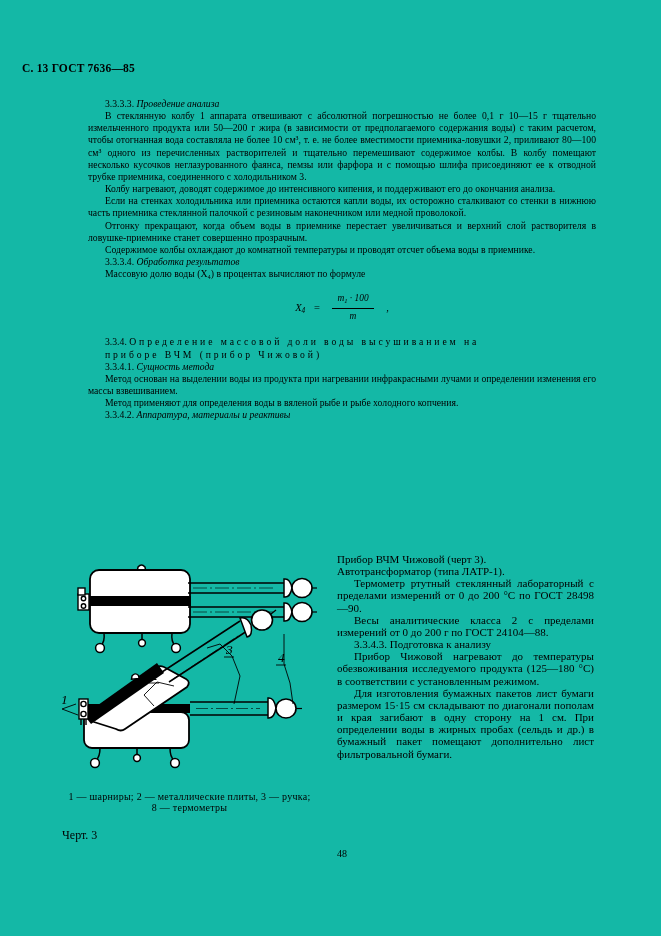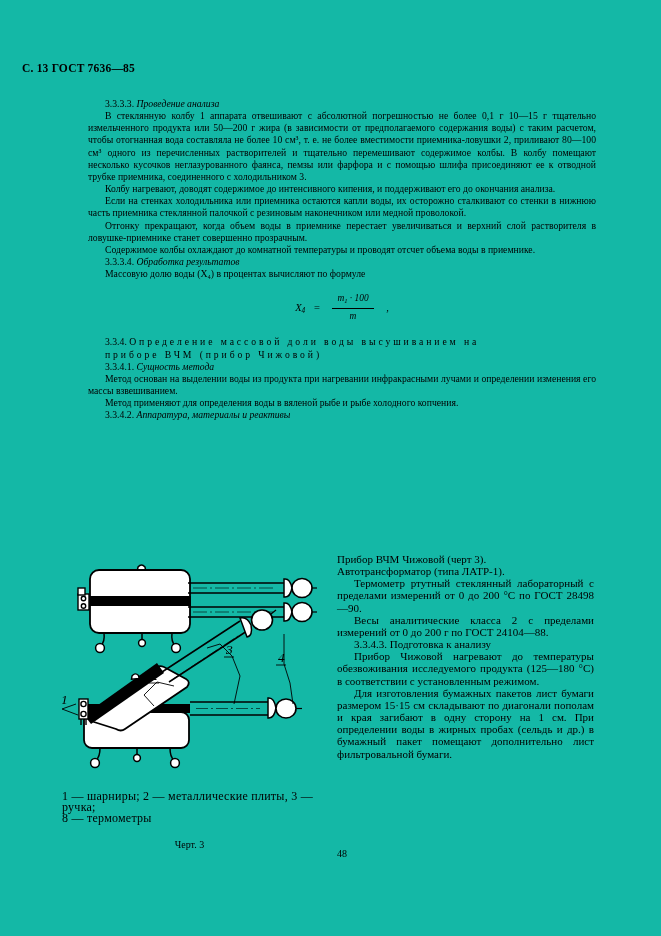--- a/index.html
+++ b/index.html
@@ -100,28 +100,29 @@
   
   .figure-wrap {
     position: absolute;
     left: 62px;
     top: 552px;
     width: 255px;
   }
   .figure-svg { display: block; }
   .fig-legend {
     margin-top: 4px;
-    font-size: 12px;
+    font-size: 10px;
+    text-align: center;
     line-height: 11px;
     letter-spacing: 0.25px;
   }
   .fig-caption {
     margin-top: 15px;
-    text-align: center;
-    font-size: 10px;
+    text-align: left;
+    font-size: 12px;
   }
 
   
   .col-right {
     position: absolute;
     left: 337px;
     top: 553px;
     width: 257px;
     font-size: 11px;
     line-height: 12.15px;

